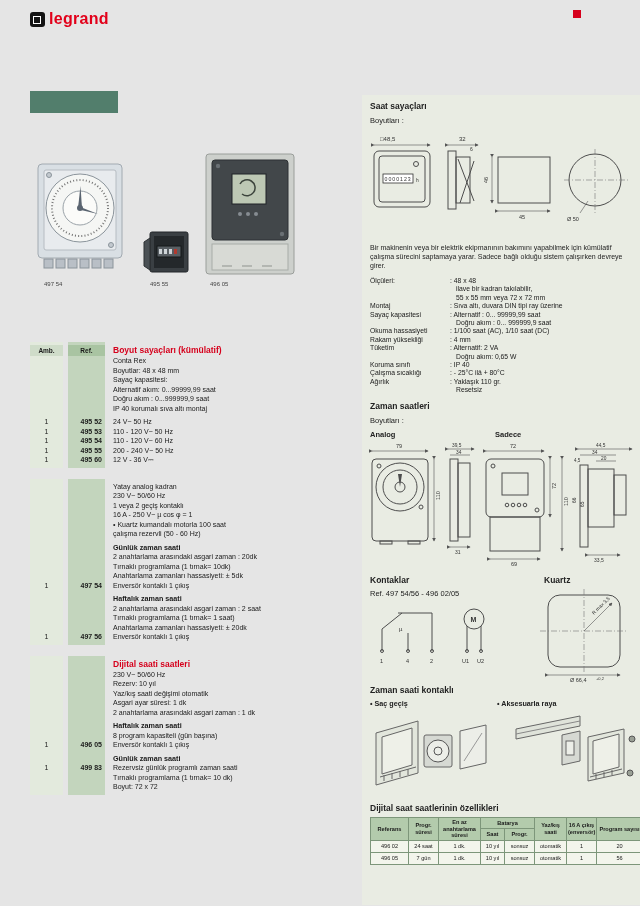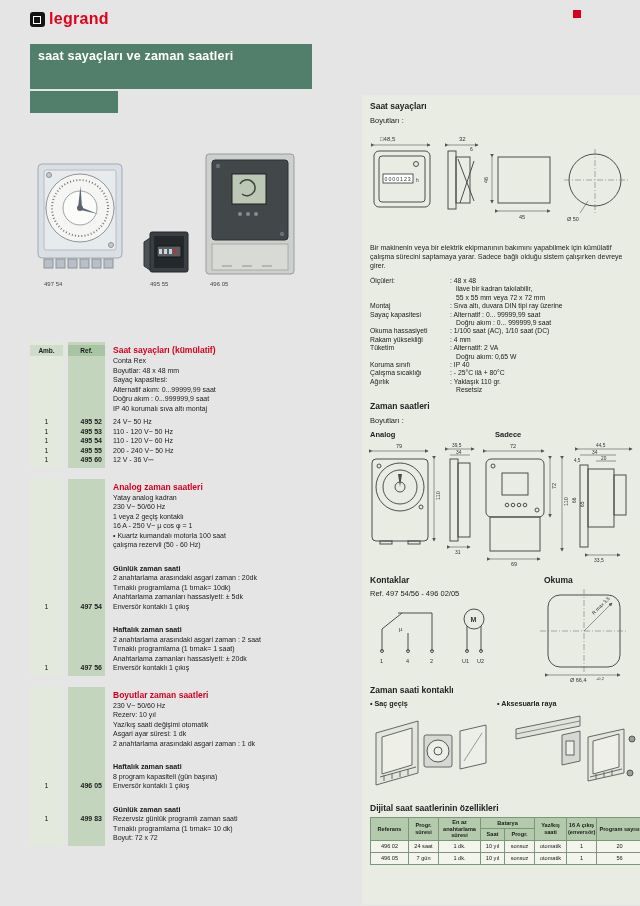--- a/index.html
+++ b/index.html
@@ -30,21 +30,21 @@
   .band.amb { left:0; width:33px; background:#e3eadd; }
   .band.ref { left:38px; width:37px; background:#c3d5bd; }
   .cat-row { position:relative; display:flex; line-height:9.5px; font-size:7px; }
   .cat-row.title-row { line-height:11px; }
   .c-amb { width:33px; flex:none; text-align:center; }
   .c-ref { width:37px; flex:none; margin-left:5px; text-align:right; padding-right:3px; font-weight:bold; }
   .c-desc { flex:1; padding-left:8px; }
   .sec-title { color:#d6001c; font-weight:bold; font-size:8.5px; }
   .hdr-amb { background:#cfdcc9; font-weight:bold; font-size:6.5px; }
   .hdr-ref { background:#a9c4a2; font-weight:bold; font-size:6.5px; text-align:center; padding-right:0; }
-  .sub { font-weight:bold; font-size:7.2px; margin-top:14px; }
+  .sub { font-weight:bold; font-size:7.2px; margin-top:4px; }
   .mt { margin-top:4px; }
 
   
   .panel { left:330px; top:95px; width:285px; height:810px; background:#e9ece3;margin-left:32px; }
   .panel h3 { font-size:8.5px; font-weight:bold; color:#222; }
   .lbl { font-size:7.5px; color:#222; }
   .para { font-size:7px; line-height:9px; width:264px; text-align:left; color:#1d1d1d; }
   .spec-row { display:flex; line-height:8.4px; font-size:6.8px; }
   .spec-label { width:80px; flex:none; }
   .spec-value { flex:1; }
@@ -76,23 +76,20 @@
   </svg>
 
 <div class="page">
 
   <div class="abs logo">
     <span class="logo-mark"></span>
     <span class="logo-text">legrand</span>
   </div>
   <div class="abs page-marker"></div>
 
-  <div class="abs banner">
-    <span>saat sayaçları ve zaman saatleri</span>
-  </div>
   <div class="abs banner-sub"></div>
 
   <svg class="abs" style="left:36px;top:160px" width="92" height="120">
     <rect x="2" y="4" width="84" height="94" rx="4" fill="#d9dfe4" stroke="#a2aab1"></rect>
     <rect x="8" y="10" width="72" height="80" rx="2" fill="#e8ebee" stroke="#b6bcc2"></rect>
     <circle cx="44" cy="48" r="34" fill="#f5f6f4" stroke="#8b949b"></circle>
     <circle cx="44" cy="48" r="28" fill="none" stroke="#777" stroke-width="2" stroke-dasharray="1 2.2"></circle>
     <circle cx="44" cy="48" r="17" fill="#fbfbf9" stroke="#9aa2a8"></circle>
     <polygon points="42,48 46,48 44.5,26" fill="#5a6470"></polygon>
     <polygon points="43,46.5 45,50 62,54" fill="#5a6470"></polygon>
@@ -140,21 +137,21 @@
   <div class="abs caption" style="left:210px;top:281px">496 05</div>
 
   <div class="abs catalog">
 
     <div class="cat-section">
       <div class="band amb"></div>
       <div class="band ref"></div>
       <div class="cat-row title-row">
         <span class="c-amb hdr-amb">Amb.</span>
         <span class="c-ref hdr-ref">Ref.</span>
-        <span class="c-desc sec-title">Saat sayaçları (kümülatif)</span>
+        <span class="c-desc sec-title">Boyut sayaçları (kümülatif)</span>
       </div>
       <div class="cat-row">
           <span class="c-amb"></span>
           <span class="c-ref"></span>
           <span class="c-desc">Conta Rex</span>
         </div>
       <div class="cat-row">
           <span class="c-amb"></span>
           <span class="c-ref"></span>
           <span class="c-desc">Boyutlar: 48 x 48 mm</span>
@@ -196,120 +193,115 @@
         </div>
       <div class="cat-row">
           <span class="c-amb">1</span>
           <span class="c-ref">495 55</span>
           <span class="c-desc">200 - 240 V~   50 Hz</span>
         </div>
       <div class="cat-row">
           <span class="c-amb">1</span>
           <span class="c-ref">495 60</span>
           <span class="c-desc">12 V - 36 V⎓</span>
+        </div>
+    </div>
+
+    <div class="cat-section">
+      <div class="band amb"></div>
+      <div class="band ref"></div>
+      <div class="cat-row">
+          <span class="c-amb"></span>
+          <span class="c-ref"></span>
+          <span class="c-desc">Yatay analog kadran</span>
+        </div>
+      <div class="cat-row">
+          <span class="c-amb"></span>
+          <span class="c-ref"></span>
+          <span class="c-desc">230 V~    50/60 Hz</span>
+        </div>
+      <div class="cat-row">
+          <span class="c-amb"></span>
+          <span class="c-ref"></span>
+          <span class="c-desc">1 veya 2 geçiş kontaklı</span>
+        </div>
+      <div class="cat-row">
+          <span class="c-amb"></span>
+          <span class="c-ref"></span>
+          <span class="c-desc">16 A - 250 V~ µ   cos φ = 1</span>
+        </div>
+      <div class="cat-row">
+          <span class="c-amb"></span>
+          <span class="c-ref"></span>
+          <span class="c-desc">• Kuartz kumandalı motorla 100 saat</span>
+        </div>
+      <div class="cat-row">
+          <span class="c-amb"></span>
+          <span class="c-ref"></span>
+          <span class="c-desc">çalışma rezervli (50 - 60 Hz)</span>
+        </div>
+      <div class="cat-row">
+          <span class="c-amb"></span>
+          <span class="c-ref"></span>
+          <span class="c-desc sub">Günlük zaman saati</span>
+        </div>
+      <div class="cat-row">
+          <span class="c-amb"></span>
+          <span class="c-ref"></span>
+          <span class="c-desc">2 anahtarlama arasındaki asgari zaman : 20dk</span>
+        </div>
+      <div class="cat-row">
+          <span class="c-amb"></span>
+          <span class="c-ref"></span>
+          <span class="c-desc">Tırnaklı programlama (1 tırnak= 10dk)</span>
+        </div>
+      <div class="cat-row">
+          <span class="c-amb"></span>
+          <span class="c-ref"></span>
+          <span class="c-desc">Anahtarlama zamanları hassasiyeti: ± 5dk</span>
+        </div>
+      <div class="cat-row">
+          <span class="c-amb">1</span>
+          <span class="c-ref">497 54</span>
+          <span class="c-desc">Enversör kontaklı 1 çıkış</span>
+        </div>
+      <div class="cat-row">
+          <span class="c-amb"></span>
+          <span class="c-ref"></span>
+          <span class="c-desc sub">Haftalık zaman saati</span>
+        </div>
+      <div class="cat-row">
+          <span class="c-amb"></span>
+          <span class="c-ref"></span>
+          <span class="c-desc">2 anahtarlama arasındaki asgari zaman : 2 saat</span>
+        </div>
+      <div class="cat-row">
+          <span class="c-amb"></span>
+          <span class="c-ref"></span>
+          <span class="c-desc">Tırnaklı programlama (1 tırnak= 1 saat)</span>
+        </div>
+      <div class="cat-row">
+          <span class="c-amb"></span>
+          <span class="c-ref"></span>
+          <span class="c-desc">Anahtarlama zamanları hassasiyeti: ± 20dk</span>
+        </div>
+      <div class="cat-row">
+          <span class="c-amb">1</span>
+          <span class="c-ref">497 56</span>
+          <span class="c-desc">Enversör kontaklı 1 çıkış</span>
         </div>
     </div>
 
     <div class="cat-section">
       <div class="band amb"></div>
       <div class="band ref"></div>
       <div class="cat-row title-row">
           <span class="c-amb"></span>
           <span class="c-ref"></span>
-          <span class="c-desc sec-title">Analog zaman saatleri</span>
-        </div>
-      <div class="cat-row">
-          <span class="c-amb"></span>
-          <span class="c-ref"></span>
-          <span class="c-desc">Yatay analog kadran</span>
-        </div>
-      <div class="cat-row">
-          <span class="c-amb"></span>
-          <span class="c-ref"></span>
-          <span class="c-desc">230 V~    50/60 Hz</span>
-        </div>
-      <div class="cat-row">
-          <span class="c-amb"></span>
-          <span class="c-ref"></span>
-          <span class="c-desc">1 veya 2 geçiş kontaklı</span>
-        </div>
-      <div class="cat-row">
-          <span class="c-amb"></span>
-          <span class="c-ref"></span>
-          <span class="c-desc">16 A - 250 V~ µ   cos φ = 1</span>
-        </div>
-      <div class="cat-row">
-          <span class="c-amb"></span>
-          <span class="c-ref"></span>
-          <span class="c-desc">• Kuartz kumandalı motorla 100 saat</span>
-        </div>
-      <div class="cat-row">
-          <span class="c-amb"></span>
-          <span class="c-ref"></span>
-          <span class="c-desc">çalışma rezervli (50 - 60 Hz)</span>
-        </div>
-      <div class="cat-row">
-          <span class="c-amb"></span>
-          <span class="c-ref"></span>
-          <span class="c-desc sub">Günlük zaman saati</span>
-        </div>
-      <div class="cat-row">
-          <span class="c-amb"></span>
-          <span class="c-ref"></span>
-          <span class="c-desc">2 anahtarlama arasındaki asgari zaman : 20dk</span>
-        </div>
-      <div class="cat-row">
-          <span class="c-amb"></span>
-          <span class="c-ref"></span>
-          <span class="c-desc">Tırnaklı programlama (1 tırnak= 10dk)</span>
-        </div>
-      <div class="cat-row">
-          <span class="c-amb"></span>
-          <span class="c-ref"></span>
-          <span class="c-desc">Anahtarlama zamanları hassasiyeti: ± 5dk</span>
-        </div>
-      <div class="cat-row">
-          <span class="c-amb">1</span>
-          <span class="c-ref">497 54</span>
-          <span class="c-desc">Enversör kontaklı 1 çıkış</span>
-        </div>
-      <div class="cat-row">
-          <span class="c-amb"></span>
-          <span class="c-ref"></span>
-          <span class="c-desc sub">Haftalık zaman saati</span>
-        </div>
-      <div class="cat-row">
-          <span class="c-amb"></span>
-          <span class="c-ref"></span>
-          <span class="c-desc">2 anahtarlama arasındaki asgari zaman : 2 saat</span>
-        </div>
-      <div class="cat-row">
-          <span class="c-amb"></span>
-          <span class="c-ref"></span>
-          <span class="c-desc">Tırnaklı programlama (1 tırnak= 1 saat)</span>
-        </div>
-      <div class="cat-row">
-          <span class="c-amb"></span>
-          <span class="c-ref"></span>
-          <span class="c-desc">Anahtarlama zamanları hassasiyeti: ± 20dk</span>
-        </div>
-      <div class="cat-row">
-          <span class="c-amb">1</span>
-          <span class="c-ref">497 56</span>
-          <span class="c-desc">Enversör kontaklı 1 çıkış</span>
-        </div>
-    </div>
-
-    <div class="cat-section">
-      <div class="band amb"></div>
-      <div class="band ref"></div>
-      <div class="cat-row title-row">
-          <span class="c-amb"></span>
-          <span class="c-ref"></span>
-          <span class="c-desc sec-title">Boyutlar zaman saatleri</span>
+          <span class="c-desc sec-title">Dijital saati saatleri</span>
         </div>
       <div class="cat-row">
           <span class="c-amb"></span>
           <span class="c-ref"></span>
           <span class="c-desc">230 V~   50/60 Hz</span>
         </div>
       <div class="cat-row">
           <span class="c-amb"></span>
           <span class="c-ref"></span>
           <span class="c-desc">Rezerv: 10 yıl</span>
@@ -522,21 +514,21 @@
       <rect class="shape" x="210" y="22" width="8" height="82"></rect>
       <rect class="shape" x="218" y="26" width="26" height="58"></rect>
       <rect class="shape" x="244" y="32" width="12" height="40"></rect>
       <text font-size="4.8" transform="rotate(-90 206 60)" x="206" y="60">66</text>
       <text font-size="4.8" transform="rotate(-90 213.5 64)" x="213.5" y="64">65</text>
       <line class="dim" x1="218" y1="112" x2="250" y2="112" marker-start="url(#ar)" marker-end="url(#ar)"></line>
       <text x="224" y="119" font-size="5">33,5</text>
     </svg>
 
     <h3 class="abs" style="left:8px;top:480px">Kontaklar</h3>
-    <h3 class="abs" style="left:182px;top:480px">Okuma</h3>
+    <h3 class="abs" style="left:182px;top:480px">Kuartz</h3>
     <div class="abs lbl" style="left:8px;top:494px">Ref. 497 54/56 - 496 02/05</div>
 
     <svg class="abs" style="left:8px;top:508px" width="160" height="64">
       <polyline class="shape" points="12,48 12,26 32,10"></polyline>
       <polyline class="shape" points="28,10 62,10 62,48"></polyline>
       <line class="shape" x1="38" y1="48" x2="38" y2="30"></line>
       <text x="29" y="28" font-size="6">µ</text>
       <circle class="shape" cx="12" cy="48" r="1.5"></circle>
         <circle class="shape" cx="38" cy="48" r="1.5"></circle>
         <circle class="shape" cx="62" cy="48" r="1.5"></circle>

